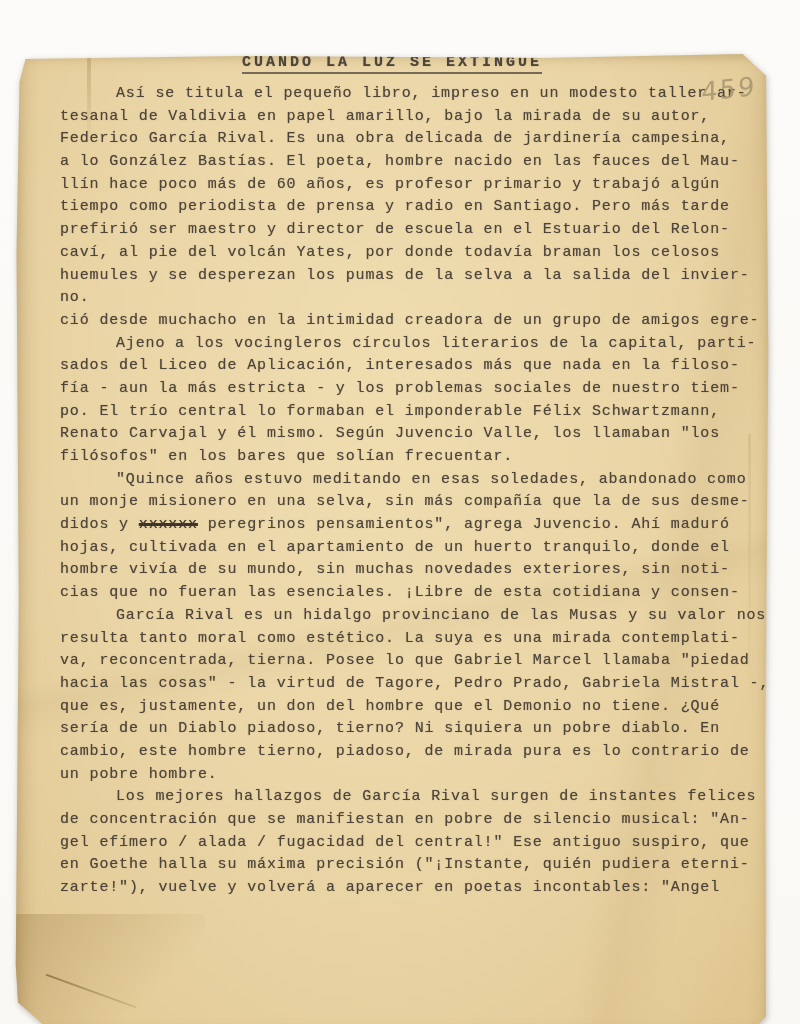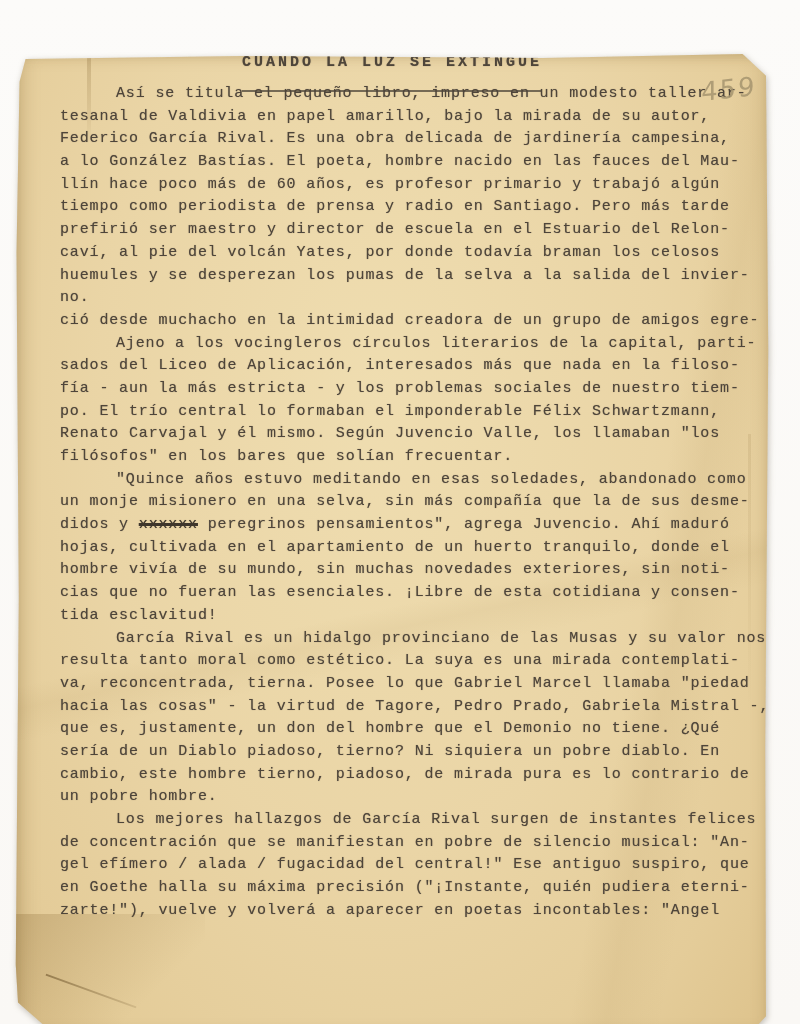--- a/index.html
+++ b/index.html
@@ -83,21 +83,21 @@
     margin: 46px 0 12px 0;
     text-align: center;
     font-size: 15px;
     font-weight: bold;
     letter-spacing: 3px;
     color: #4e453a;
     text-shadow: 0 0 1px rgba(78,69,58,0.65);
   }
   .title span {
     border-bottom: 2px solid rgba(78,69,58,0.75);
-    padding-bottom: 19px;
+    padding-bottom: 1px;
   }
   .doc-body {
     padding-left: 45px;
     padding-right: 10px;
     color: #4e453a;
     font-size: 15px;
     letter-spacing: 0.85px;
     line-height: 22.7px;
     text-shadow: 0 0 1px rgba(78,69,58,0.55);
   }
@@ -148,21 +148,20 @@
             <div class="line">Renato Carvajal y él mismo. Según Juvencio Valle, los llamaban "los</div>
             <div class="line">filósofos" en los bares que solían frecuentar.</div>
           </div>
           <div class="paragraph">
             <div class="line first">"Quince años estuvo meditando en esas soledades, abandonado como</div>
             <div class="line">un monje misionero en una selva, sin más compañía que la de sus desme-</div>
             <div class="line">didos y <span class="overstrike">xxxxxx</span> peregrinos pensamientos", agrega Juvencio. Ahí maduró</div>
             <div class="line">hojas, cultivada en el apartamiento de un huerto tranquilo, donde el</div>
             <div class="line">hombre vivía de su mundo, sin muchas novedades exteriores, sin noti-</div>
             <div class="line">cias que no fueran las esenciales. ¡Libre de esta cotidiana y consen-</div>
-            <div class="line">tida esclavitud!</div>
           </div>
           <div class="paragraph">
             <div class="line first">García Rival es un hidalgo provinciano de las Musas y su valor nos</div>
             <div class="line">resulta tanto moral como estético. La suya es una mirada contemplati-</div>
             <div class="line">va, reconcentrada, tierna. Posee lo que Gabriel Marcel llamaba "piedad</div>
             <div class="line">hacia las cosas" - la virtud de Tagore, Pedro Prado, Gabriela Mistral -,</div>
             <div class="line">que es, justamente, un don del hombre que el Demonio no tiene. ¿Qué</div>
             <div class="line">sería de un Diablo piadoso, tierno? Ni siquiera un pobre diablo. En</div>
             <div class="line">cambio, este hombre tierno, piadoso, de mirada pura es lo contrario de</div>
             <div class="line">un pobre hombre.</div>

